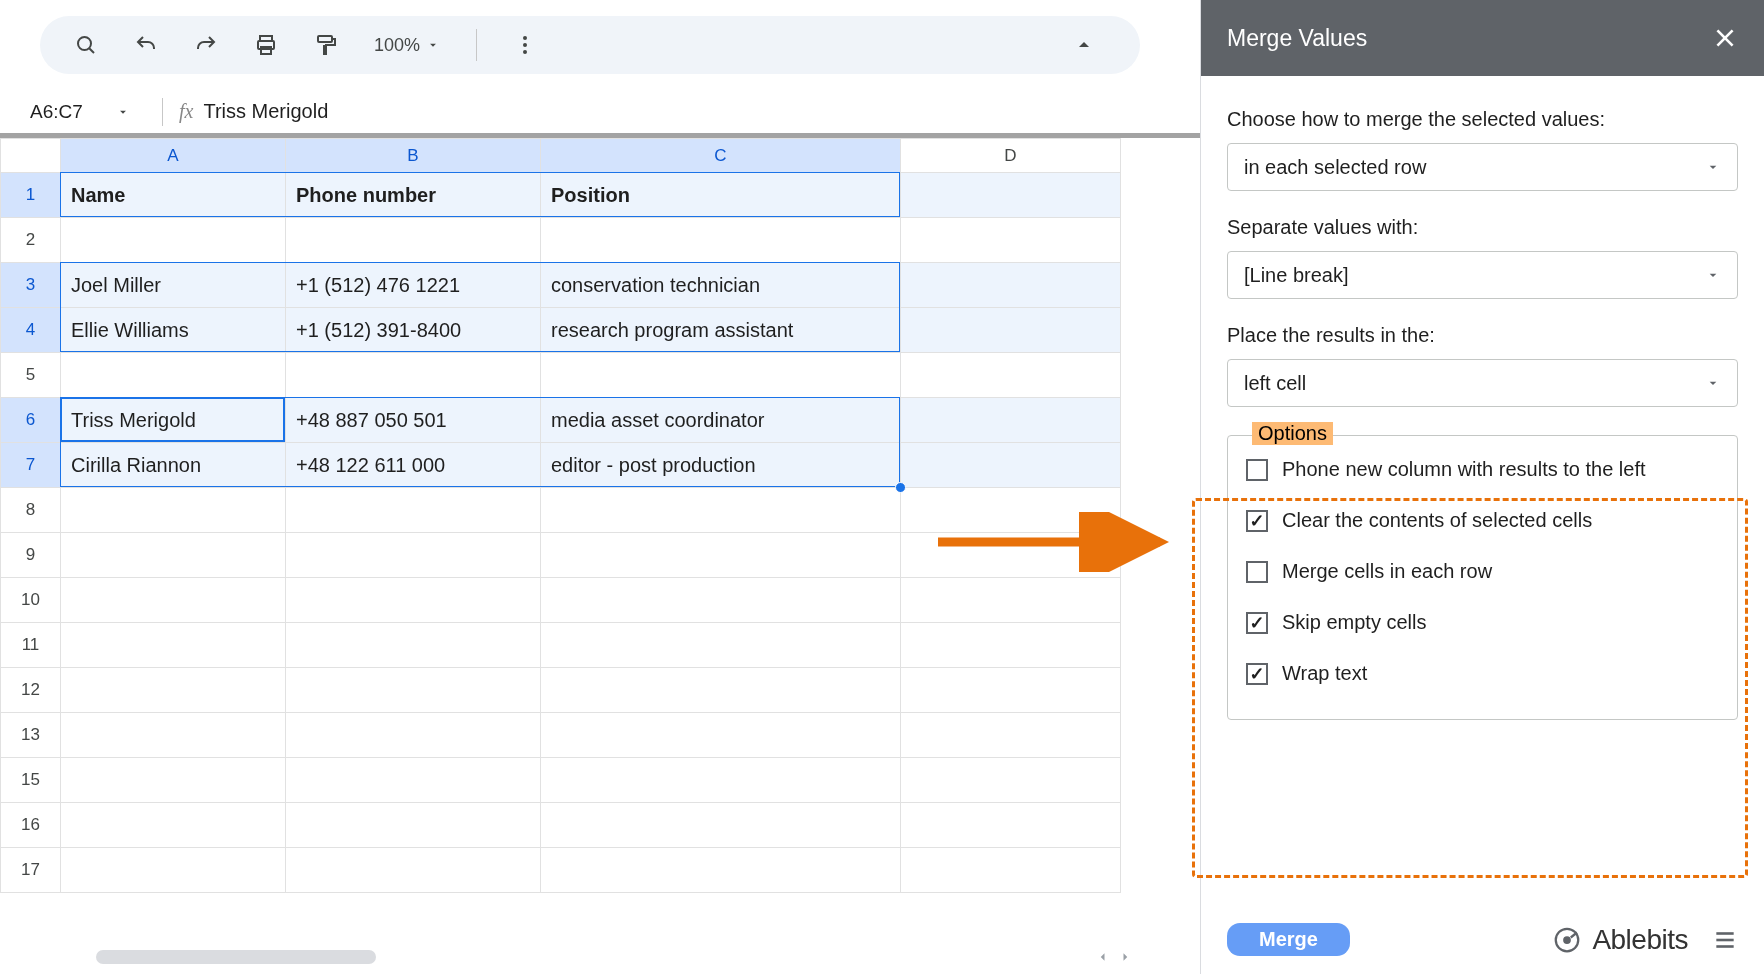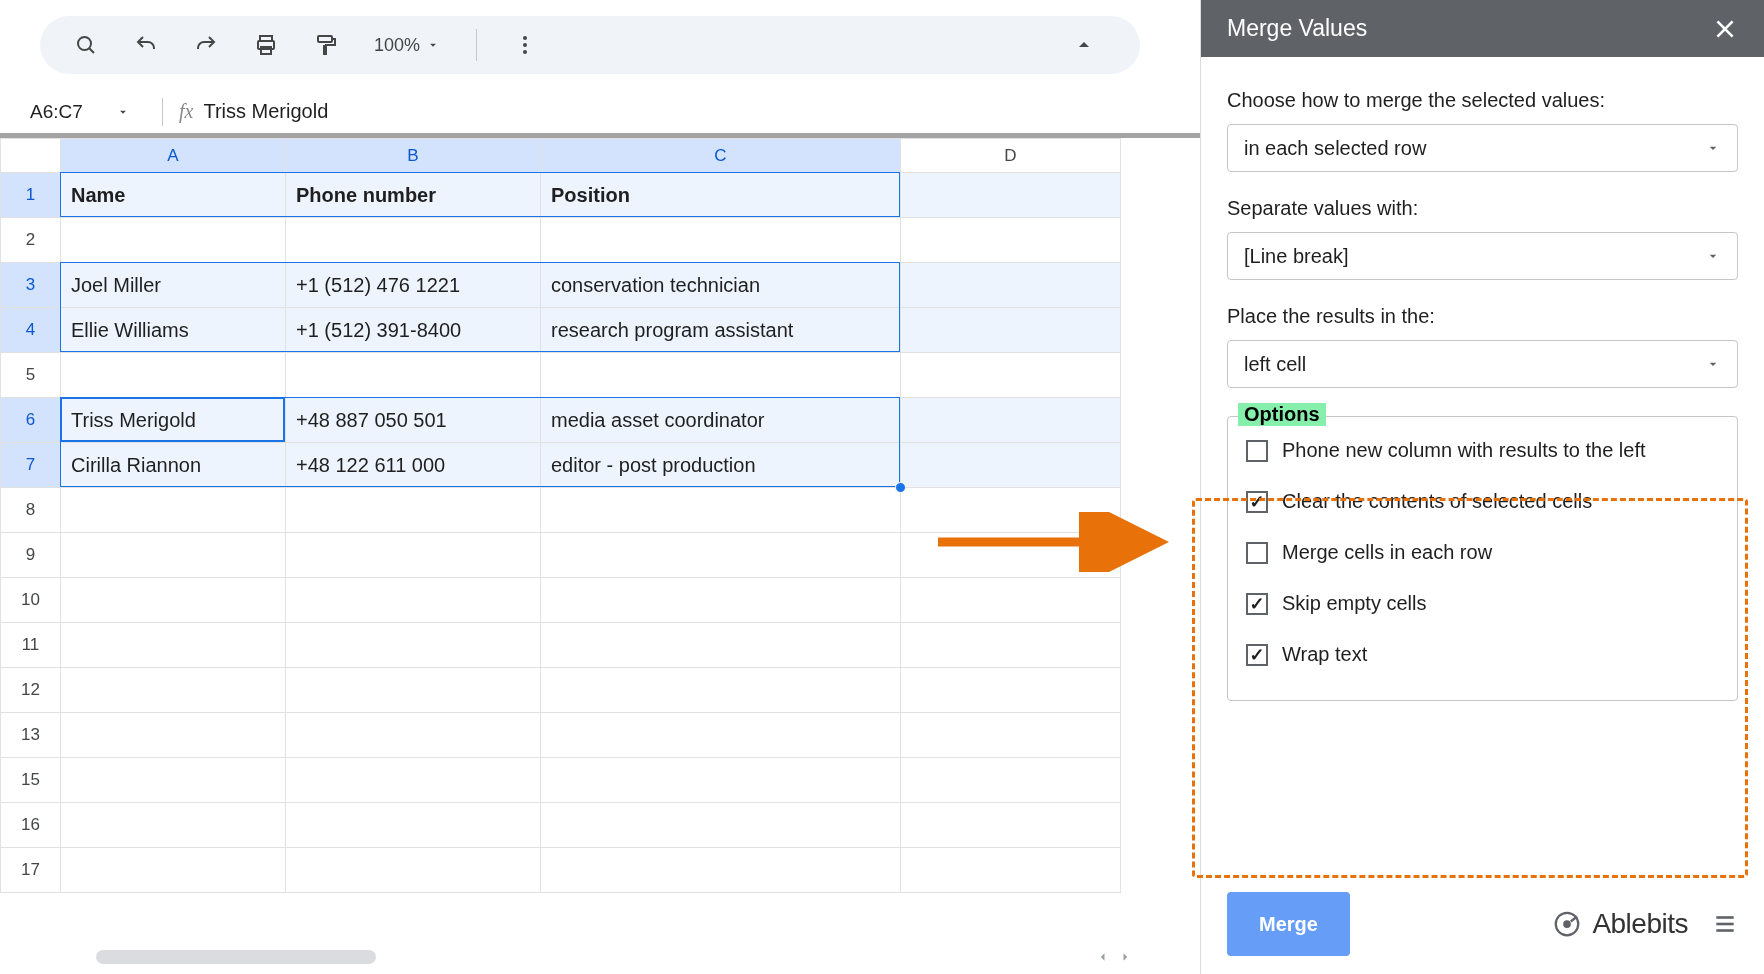--- a/index.html
+++ b/index.html
@@ -31,33 +31,33 @@
 .col-b { width: 255px; }
 .col-c { width: 360px; }
 .col-d { width: 220px; }
 .corner { width: 60px; height: 34px; }
 
 .active-outline { position: absolute; border: 2px solid #1a73e8; pointer-events: none; }
 .active-outline.thin { border-width: 1px; }
 .sel-dot { position: absolute; width: 11px; height: 11px; background: #1a73e8; border: 1px solid #fff; border-radius: 50%; }
 
 .sidebar { position: absolute; top: 0; right: 0; width: 564px; height: 100%; background: #fff; border-left: 1px solid #dadce0; display: flex; flex-direction: column; }
-.sb-header { background: #5f6368; color: #fff; height: 57px; display: flex; align-items: center; padding: 0 26px; font-size: 23px; font-weight: 500; }
+.sb-header { background: #5f6368; color: #fff; height: 76px; display: flex; align-items: center; padding: 0 26px; font-size: 23px; font-weight: 500; }
 .sb-close { margin-left: auto; color: #fff; cursor: pointer; }
 .sb-body { padding: 26px 26px 10px 26px; flex: 1; overflow-y: auto; }
 .sb-label { font-size: 20px; color: #1f1f1f; margin-bottom: 12px; margin-top: 6px; }
 .sb-select { width: 100%; height: 48px; border: 1px solid #c4c7c5; border-radius: 4px; display: flex; align-items: center; justify-content: space-between; padding: 0 16px; font-size: 20px; color: #1f1f1f; margin-bottom: 25px; cursor: pointer; }
 .options-box { border: 1px solid #c4c7c5; border-radius: 4px; padding: 22px 18px 6px 18px; position: relative; margin-top: 28px; }
-.options-legend { position: absolute; top: -14px; left: 10px; background: #86efac; padding: 0 6px; font-size: 20px; font-weight: bold; }
+.options-legend { position: absolute; top: -14px; left: 24px; background: #fdba74; padding: 0 6px; font-size: 20px; font-weight: normal; }
 .opt-row { display: flex; align-items: center; gap: 14px; margin-bottom: 28px; font-size: 20px; color: #1f1f1f; cursor: pointer; }
 .chk { width: 22px; height: 22px; border: 2px solid #5f6368; display: flex; align-items: center; justify-content: center; font-size: 18px; }
 .chk.checked::after { content: '✓'; font-weight: bold; line-height: 1; }
 
 .sb-footer { display: flex; align-items: center; padding: 8px 26px 18px 26px; border-top: none; }
-.btn-merge { background: #669df6; color: #fff; border: none; height: 64px; padding: 0 32px; font-size: 20px; font-weight: bold; border-radius: 4px; cursor: pointer; }
+.btn-merge { background: #669df6; color: #fff; border: none; height: 33px; padding: 0 32px; font-size: 20px; font-weight: bold; border-radius: 13px; cursor: pointer; }
 .brand { margin-left: auto; display: flex; align-items: center; gap: 10px; }
 .brand-name { font-size: 28px; color: #333; letter-spacing: -0.5px; }
 .hamburger { font-size: 28px; color: #5f6368; margin-left: 14px; cursor: pointer; }
 
 .dash-highlight { position: absolute; border: 3px dashed #e8710a; pointer-events: none; border-radius: 4px; }
 
 .arrow-svg { position: absolute; pointer-events: none; }
 
 .h-scroll { position: absolute; left: 0; bottom: 6px; width: 1150px; height: 22px; display:flex; align-items:center; }
 .h-scroll-track { margin-left: 96px; width: 280px; height: 14px; background: #dadce0; border-radius: 8px; }

